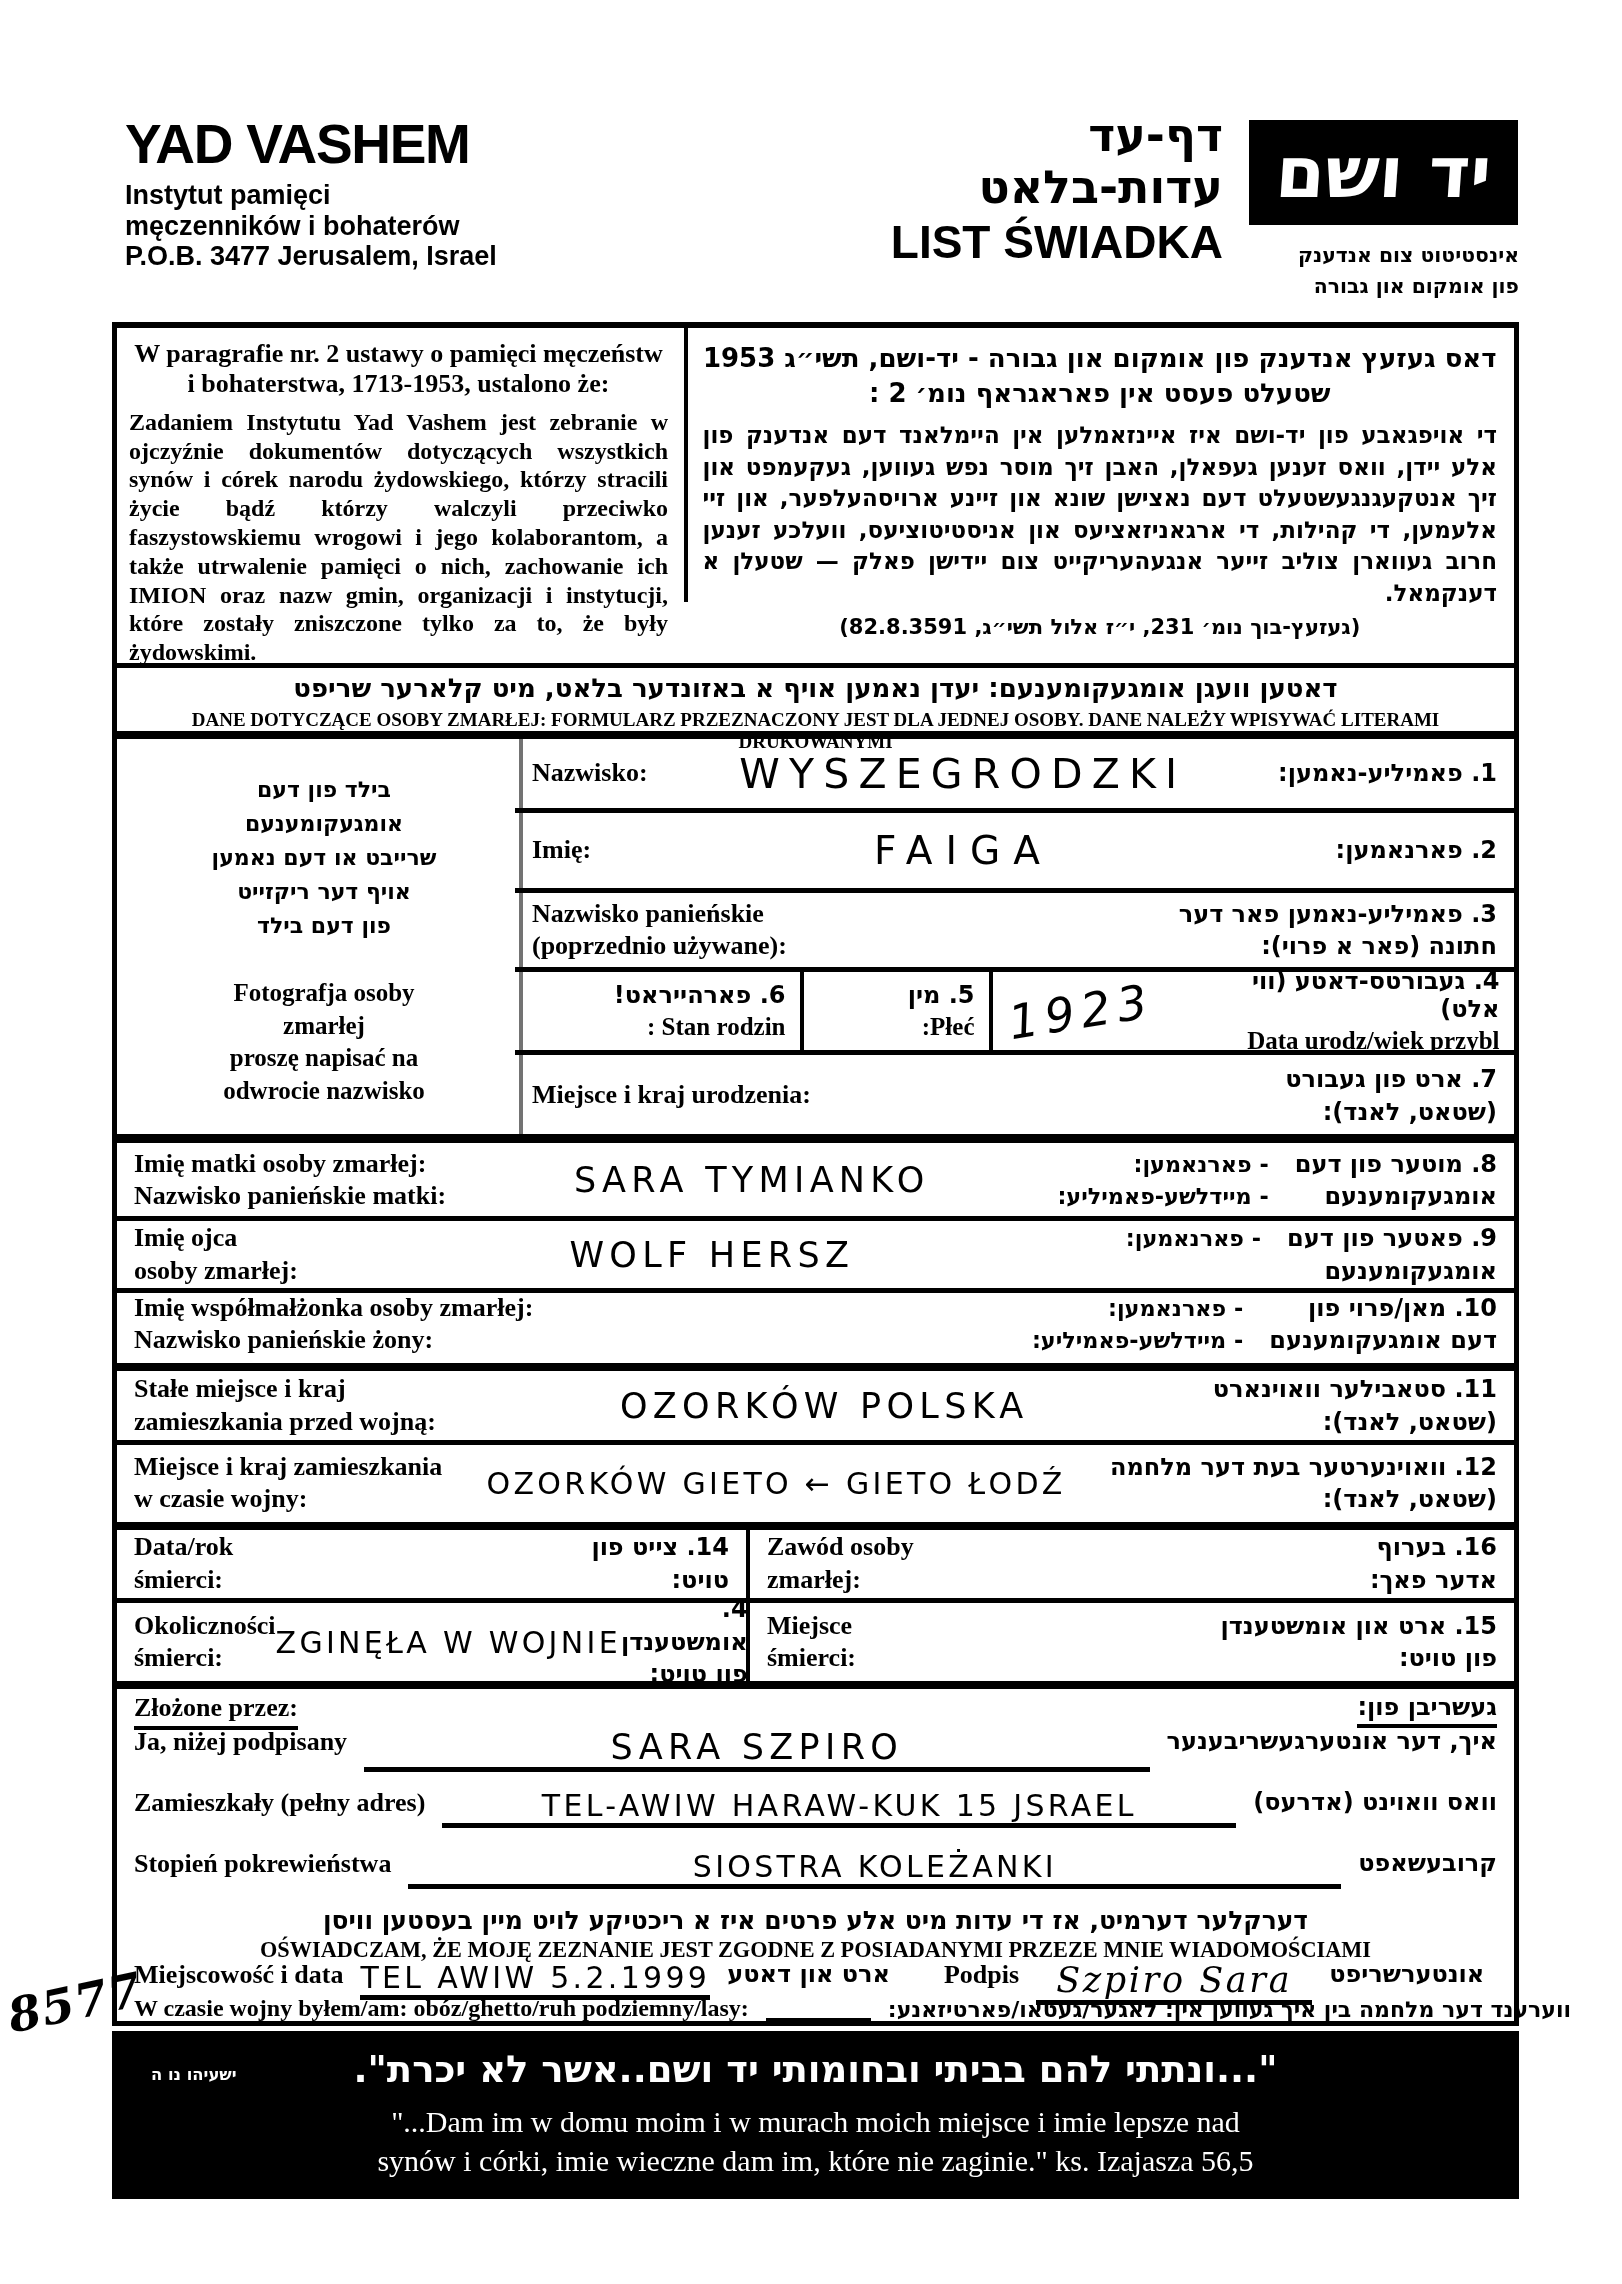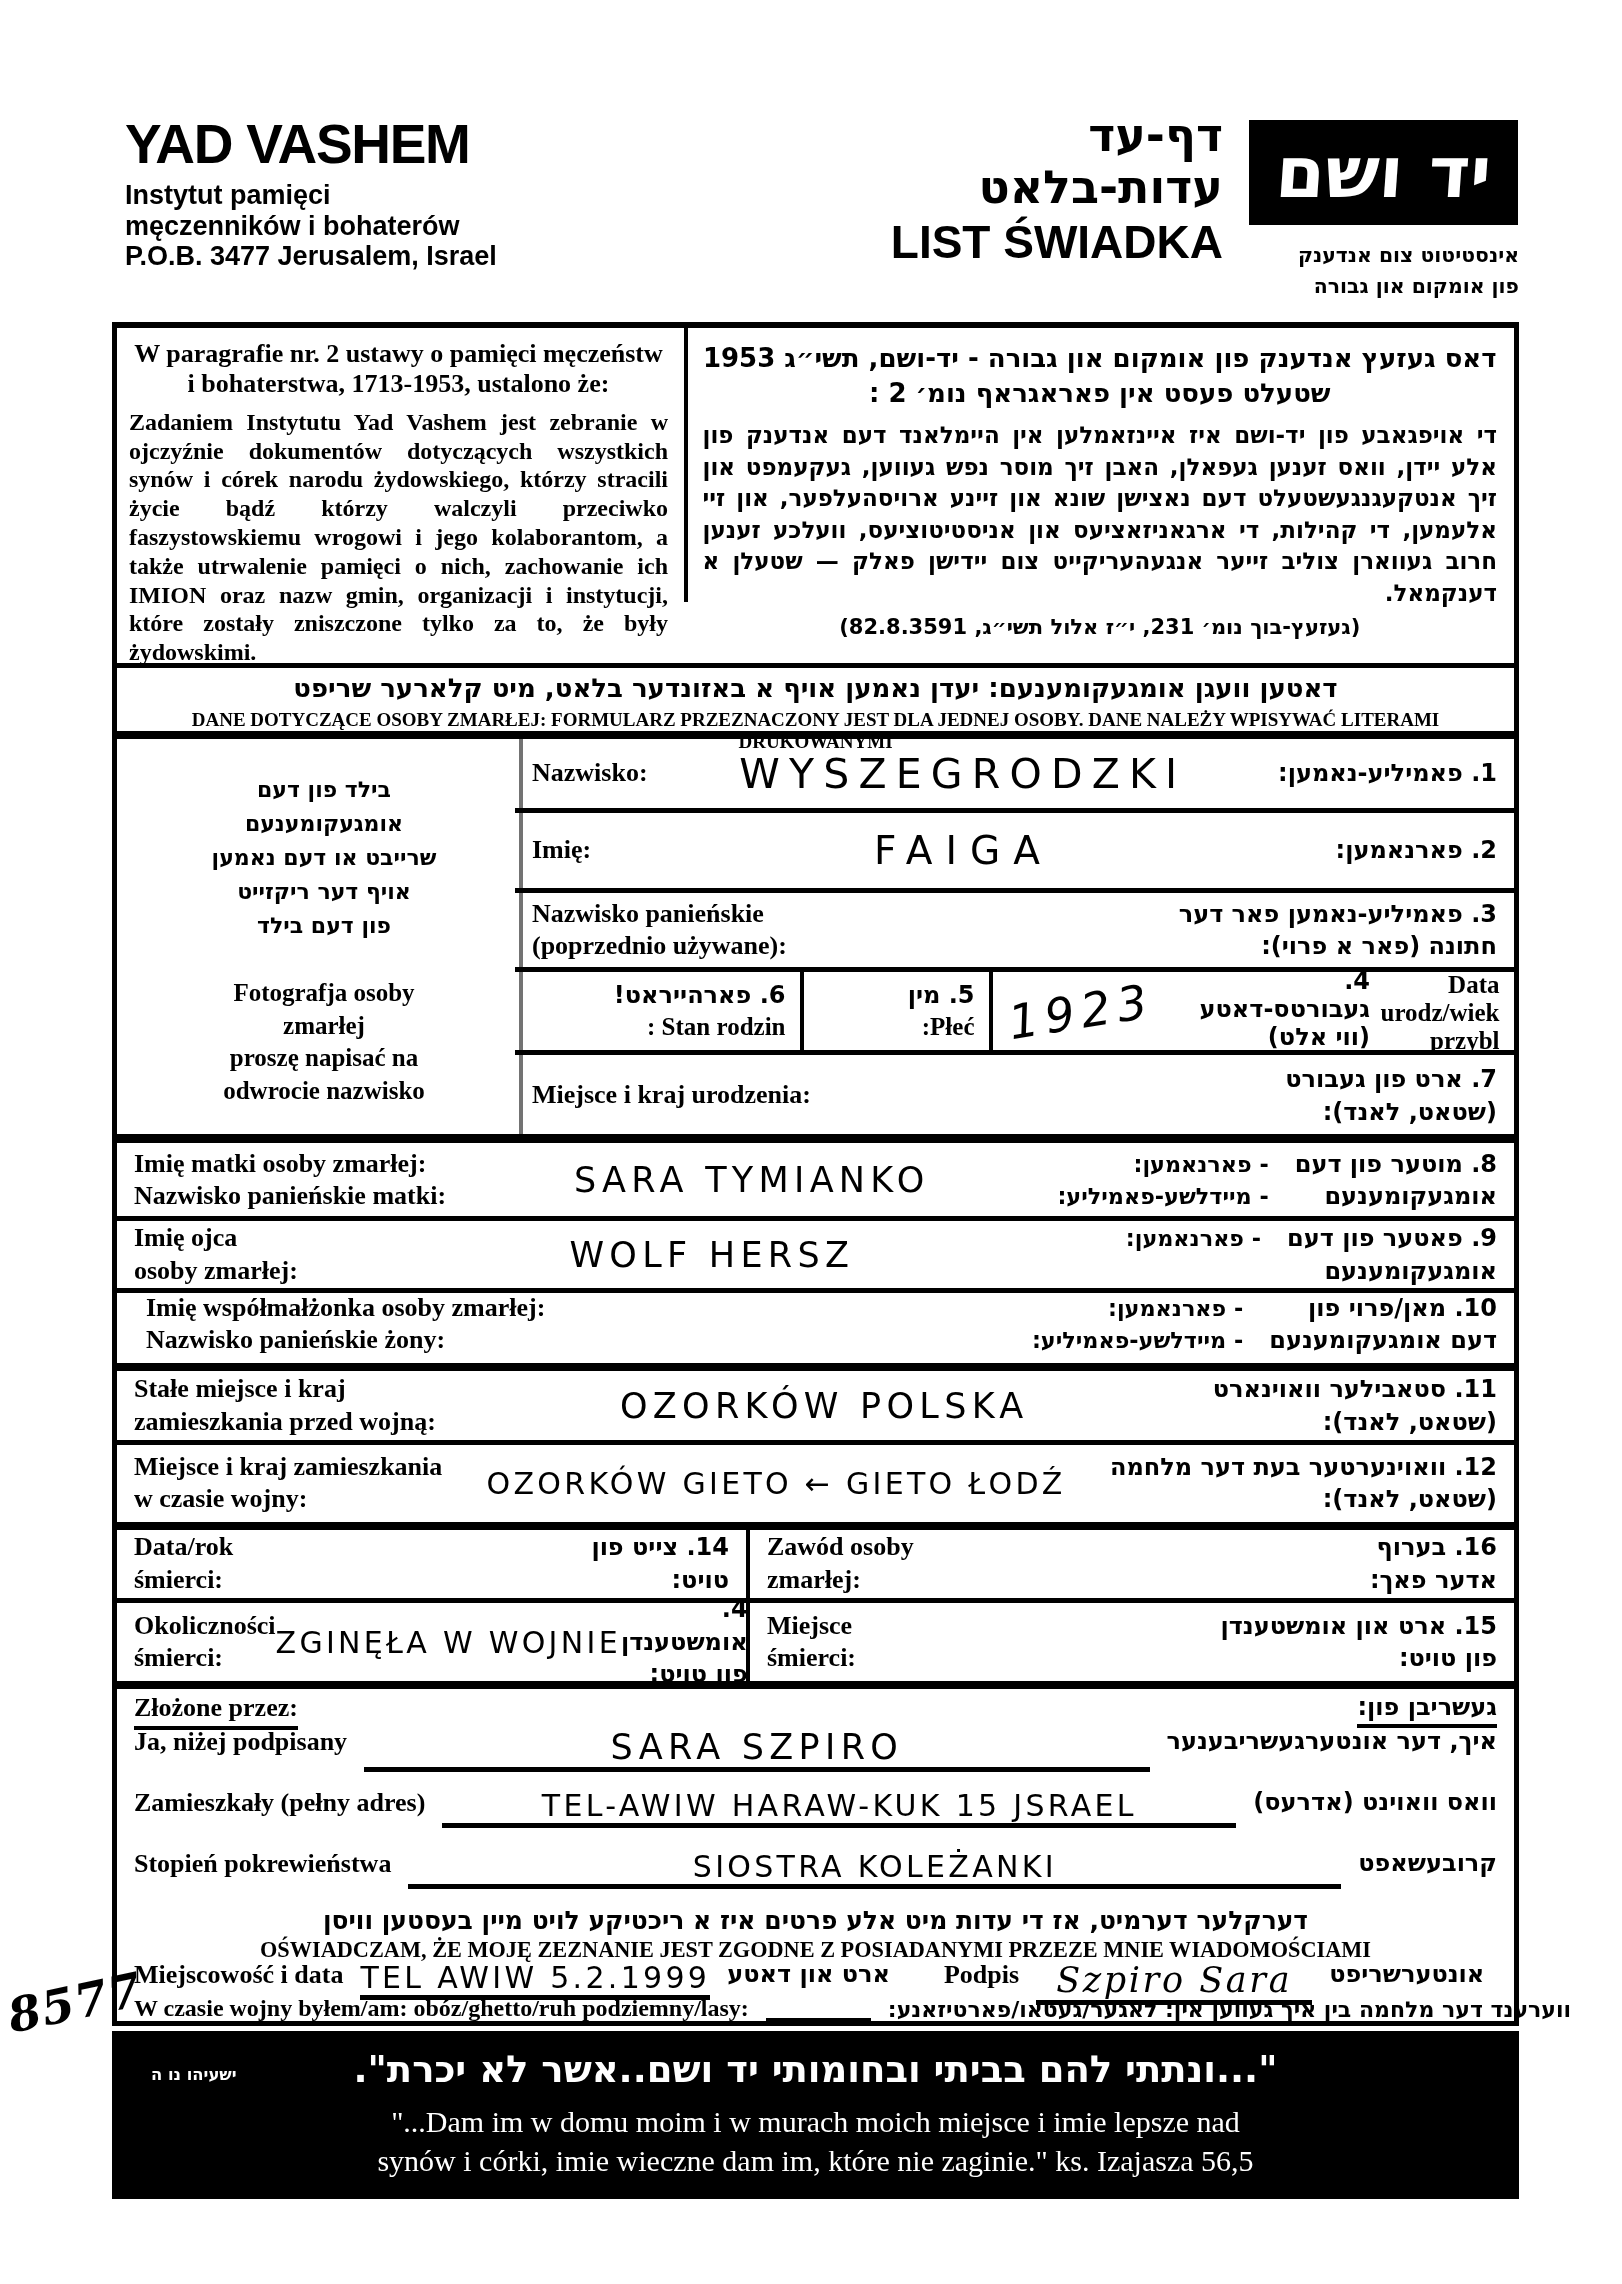--- a/index.html
+++ b/index.html
@@ -60,31 +60,31 @@
   #r456 { left:398px; top:644px; height:83px; padding:0; display:block; }
   #r7 { left:398px; top:728px; height:79px; border-bottom:none; }
 
   .c456 { position:absolute; top:0; bottom:0; box-sizing:border-box; display:flex; flex-direction:column;
           justify-content:center; text-align:right; padding:0 14.5px; }
   #c6 { left:0; width:285px; }
   #c5 { left:285px; width:189px; border-left:4px solid #000; }
   #c4 { left:474px; right:0; border-left:4px solid #000; flex-direction:row; align-items:center; justify-content:flex-end; gap:20px; }
   .c-pl { font-weight:700; font-size:25px; margin-top:4px; }
   .c-he { font-family:"DejaVu Sans", sans-serif; font-weight:700; font-size:24px; }
-  .c4-stack { display:flex; text-align:right; }
+  .c4-stack { display:flex; flex-direction:column; text-align:right; }
 
   .hline { position:absolute; left:0; right:0; background:#000; }
   #hl1 { top:806px; height:9.2px; }
   #hl2 { top:1035px; height:8px; }
   #hl3 { top:1194px; height:8px; }
   #hl4 { top:1353px; height:8px; }
 
   #r8  { left:0; top:816px; height:77px; }
   #r9  { left:0; top:893px; height:72px; }
-  #r10 { left:12px; top:965px; height:62px; border-bottom:none; }
+  #r10 { left:0; top:965px; height:62px; border-bottom:none; }
   #r11 { left:0; top:1043px; height:74px; }
   #r12 { left:0; top:1117px; height:76px; border-bottom:none; }
   #r1314 { left:0; top:1201px; height:74px; padding:0; }
   #r1516 { left:0; top:1275px; height:78px; padding:0; border-bottom:none; }
 
   .cell-l { width:629px; box-sizing:border-box; display:flex; align-items:center; padding:0 17px; }
   .cell-r { flex:1; box-sizing:border-box; border-left:4px solid #000; display:flex; align-items:center; padding:0 17px; height:100%; }
   .cell-l { height:100%; }
 
   

